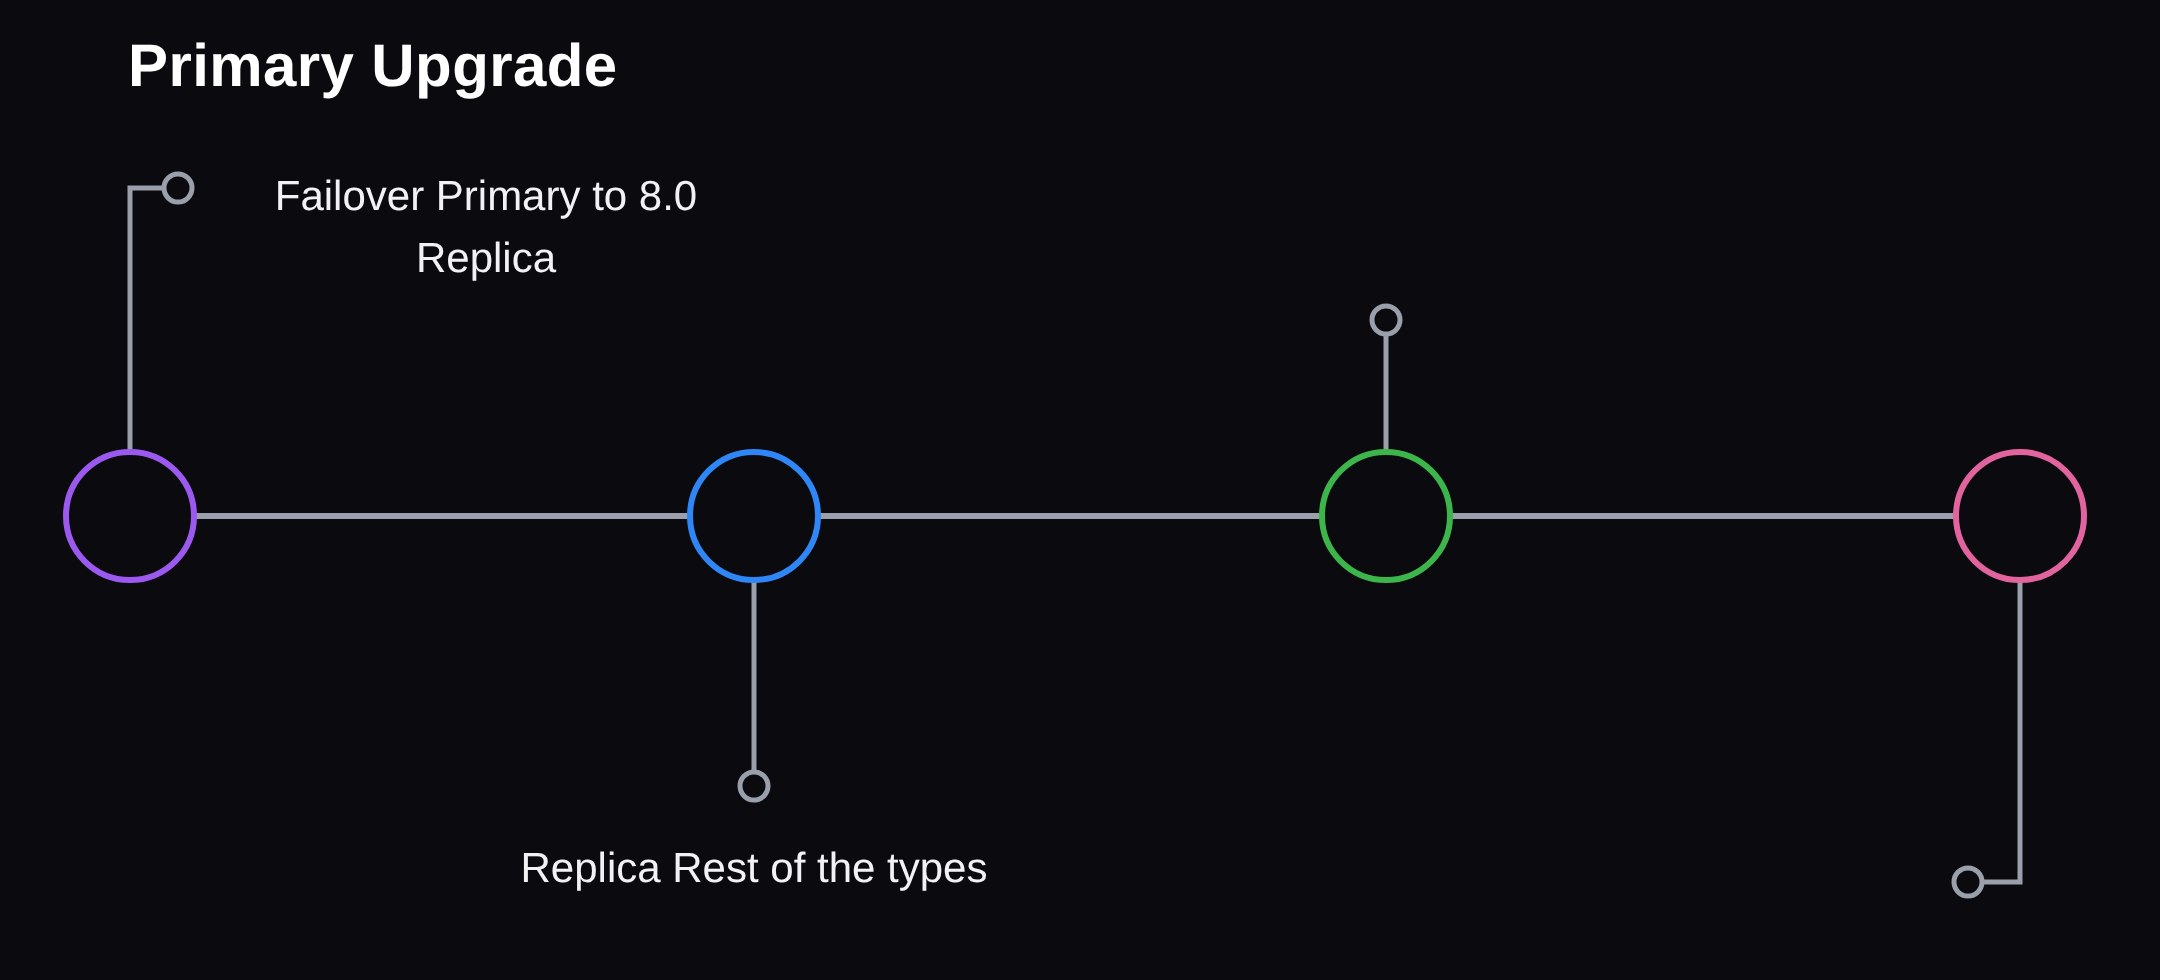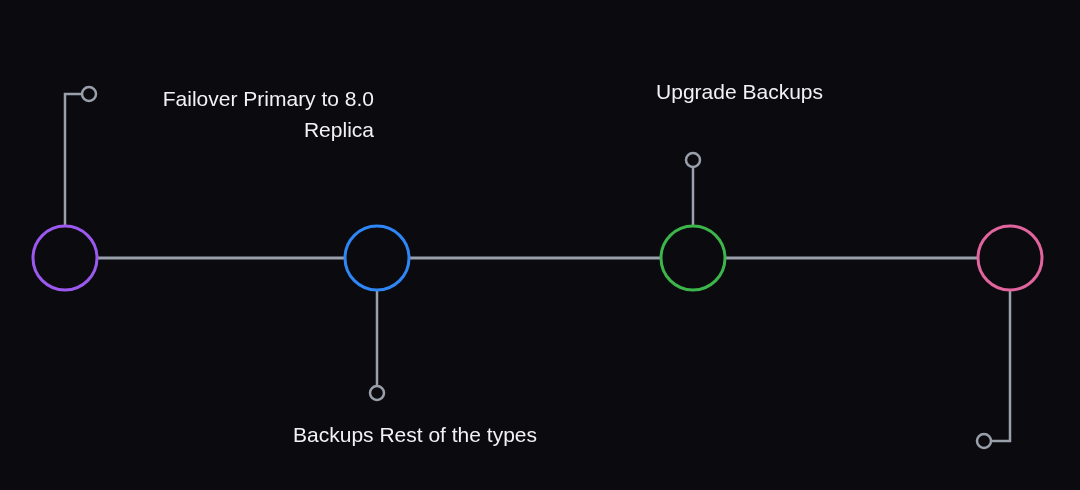--- a/index.html
+++ b/index.html
@@ -33,21 +33,21 @@
     font-weight: bold;
     color: #ffffff;
     letter-spacing: 0.2px;
     white-space: nowrap;
   }
   .label {
     position: absolute;
     color: #f2f2f4;
     font-size: 21px;
     line-height: 31px;
-    text-align: right;
+    text-align: center;
     white-space: pre-line;
   }
   .label-failover {
     left: 112px;
     top: 83px;
     width: 262px;
   }
   .label-backups {
     left: 563px;
     top: 76px;
@@ -63,20 +63,21 @@
     top: 429px;
     width: 160px;
     text-align: right;
   }
 </style>
 </head>
 <body>
 
 <div id="canvas">
 
+  <div class="title">Primary Upgrade</div>
 
   <svg id="diagram-svg" viewBox="0 0 1080 490" xmlns="http://www.w3.org/2000/svg">
 
     <g>
       <line x1="97" y1="258" x2="345" y2="258" stroke="#9aa0ab" stroke-width="3"></line>
       <line x1="409" y1="258" x2="661" y2="258" stroke="#9aa0ab" stroke-width="3"></line>
       <line x1="726" y1="258" x2="977" y2="258" stroke="#9aa0ab" stroke-width="3"></line>
     </g>
 
     <g>
@@ -101,18 +102,17 @@
 
     <circle cx="65" cy="258" r="32" fill="#0b0b0f" stroke="#9b59f0" stroke-width="3"></circle>
     <circle cx="377" cy="258" r="32" fill="#0b0b0f" stroke="#2f86f6" stroke-width="3"></circle>
     <circle cx="693" cy="258" r="32" fill="#0b0b0f" stroke="#3cb54b" stroke-width="3"></circle>
     <circle cx="1010" cy="258" r="32" fill="#0b0b0f" stroke="#e2649e" stroke-width="3"></circle>
   </svg>
 
   <div class="label label-failover">Failover Primary to 8.0
 Replica</div>
 
-  <div class="label label-backups">Upgrade Backups</div>
 
-  <div class="label label-rest">Backups Rest of the types</div>
+  <div class="label label-rest">Replica Rest of the types</div>
 
 
 </div>
 
 </body></html>

